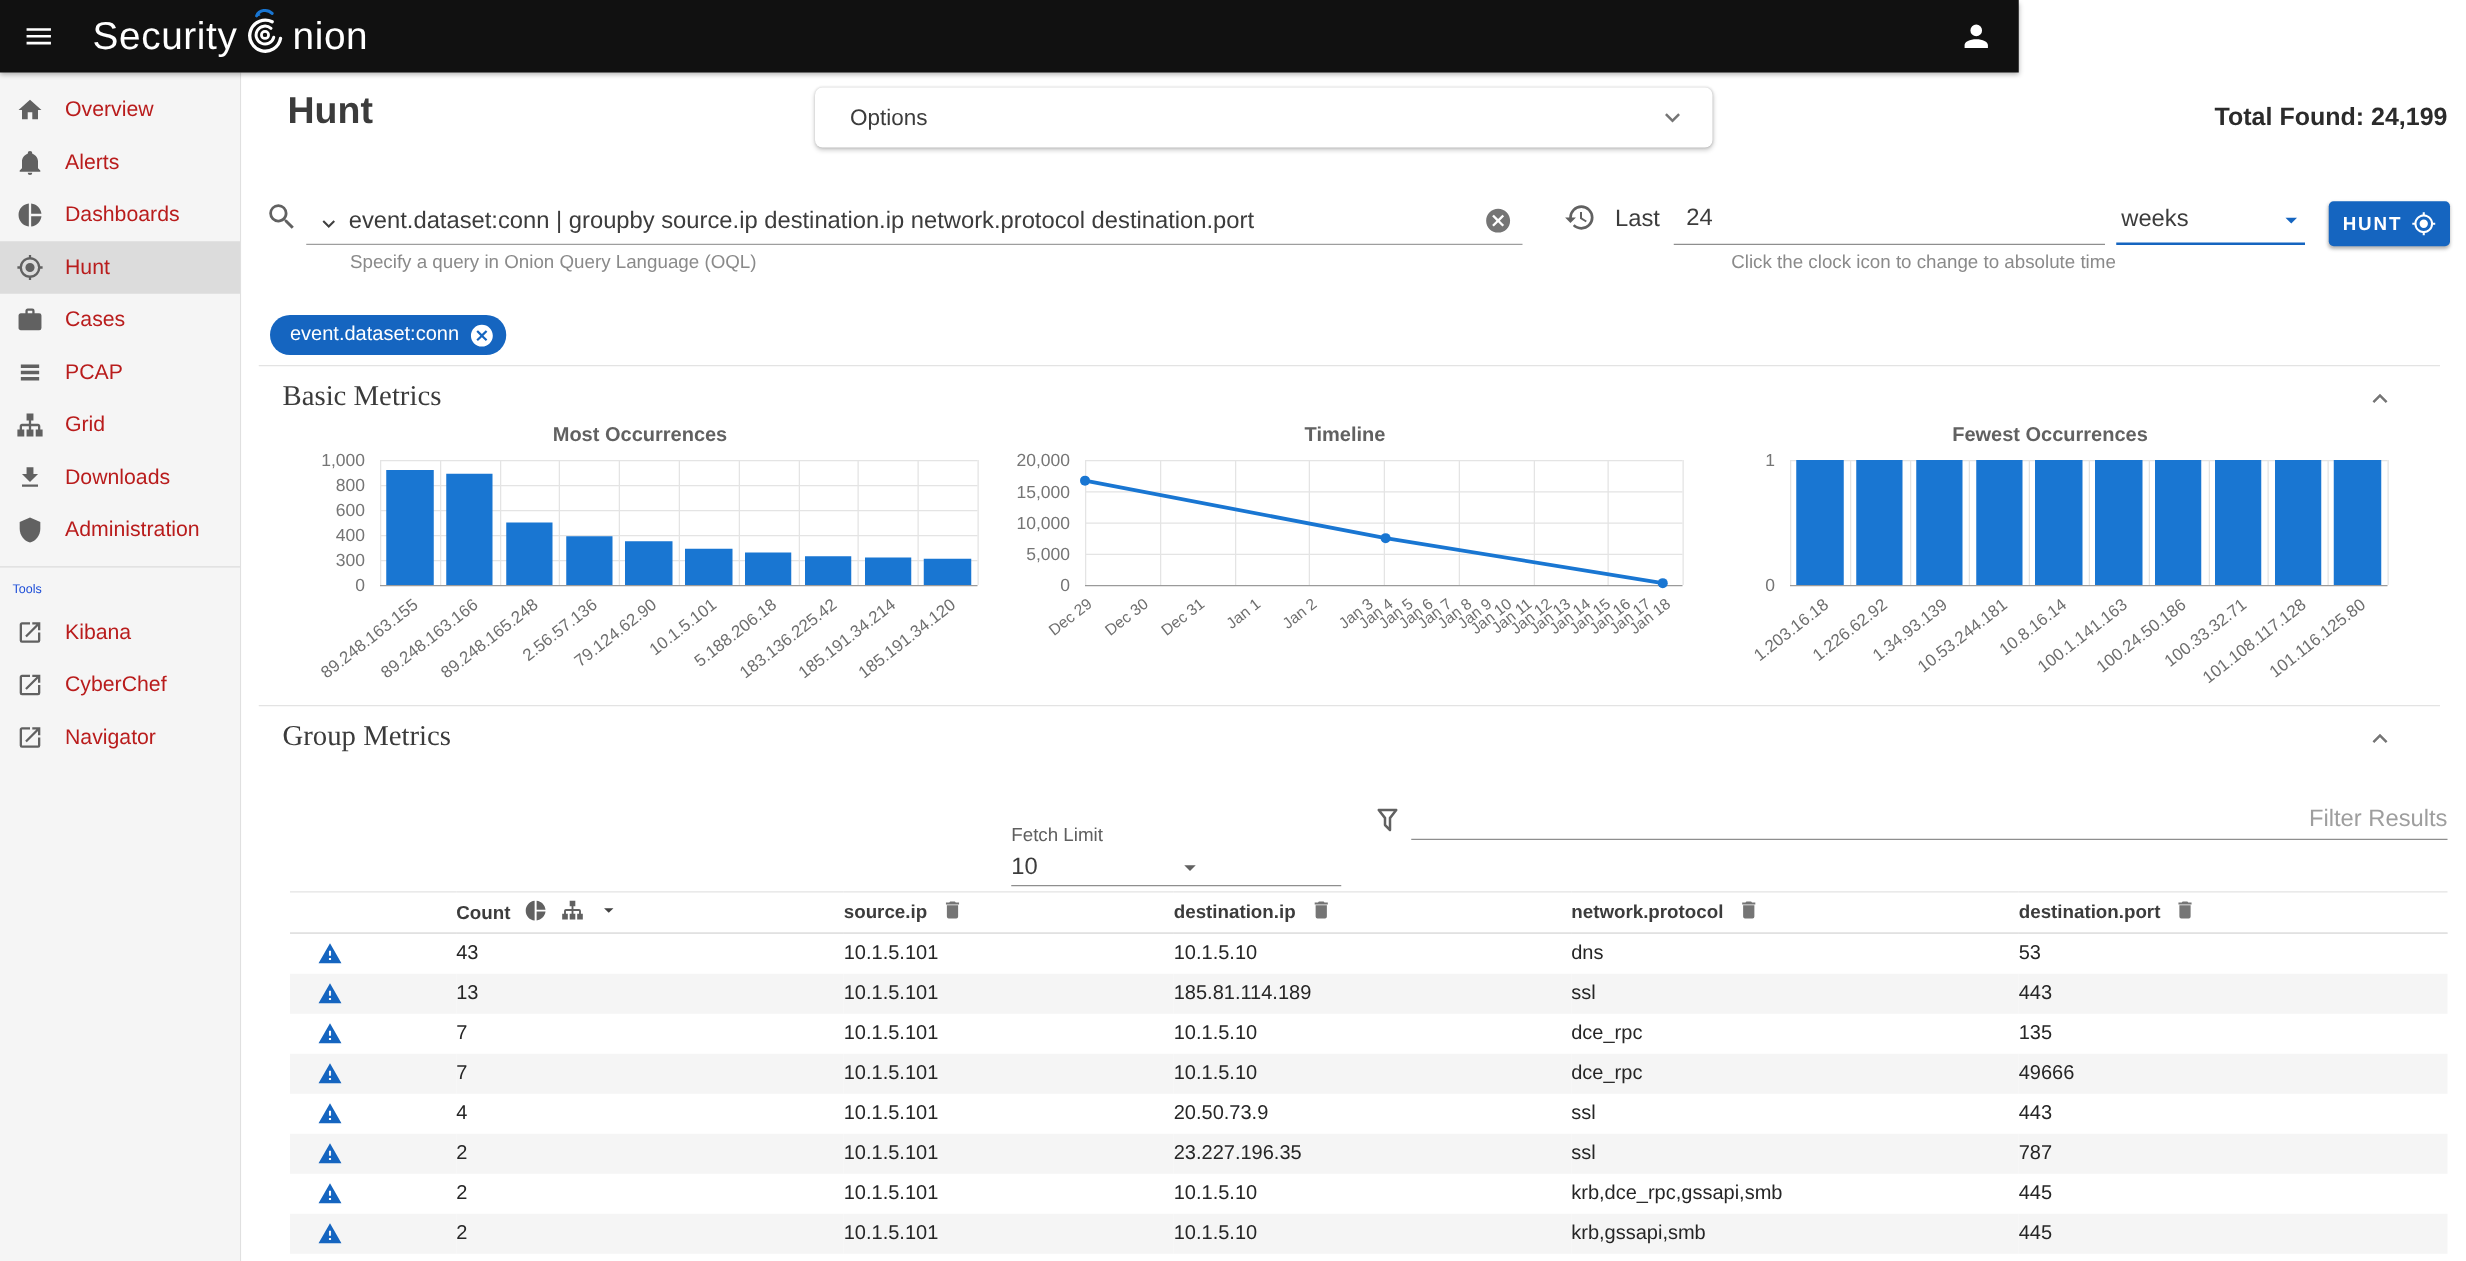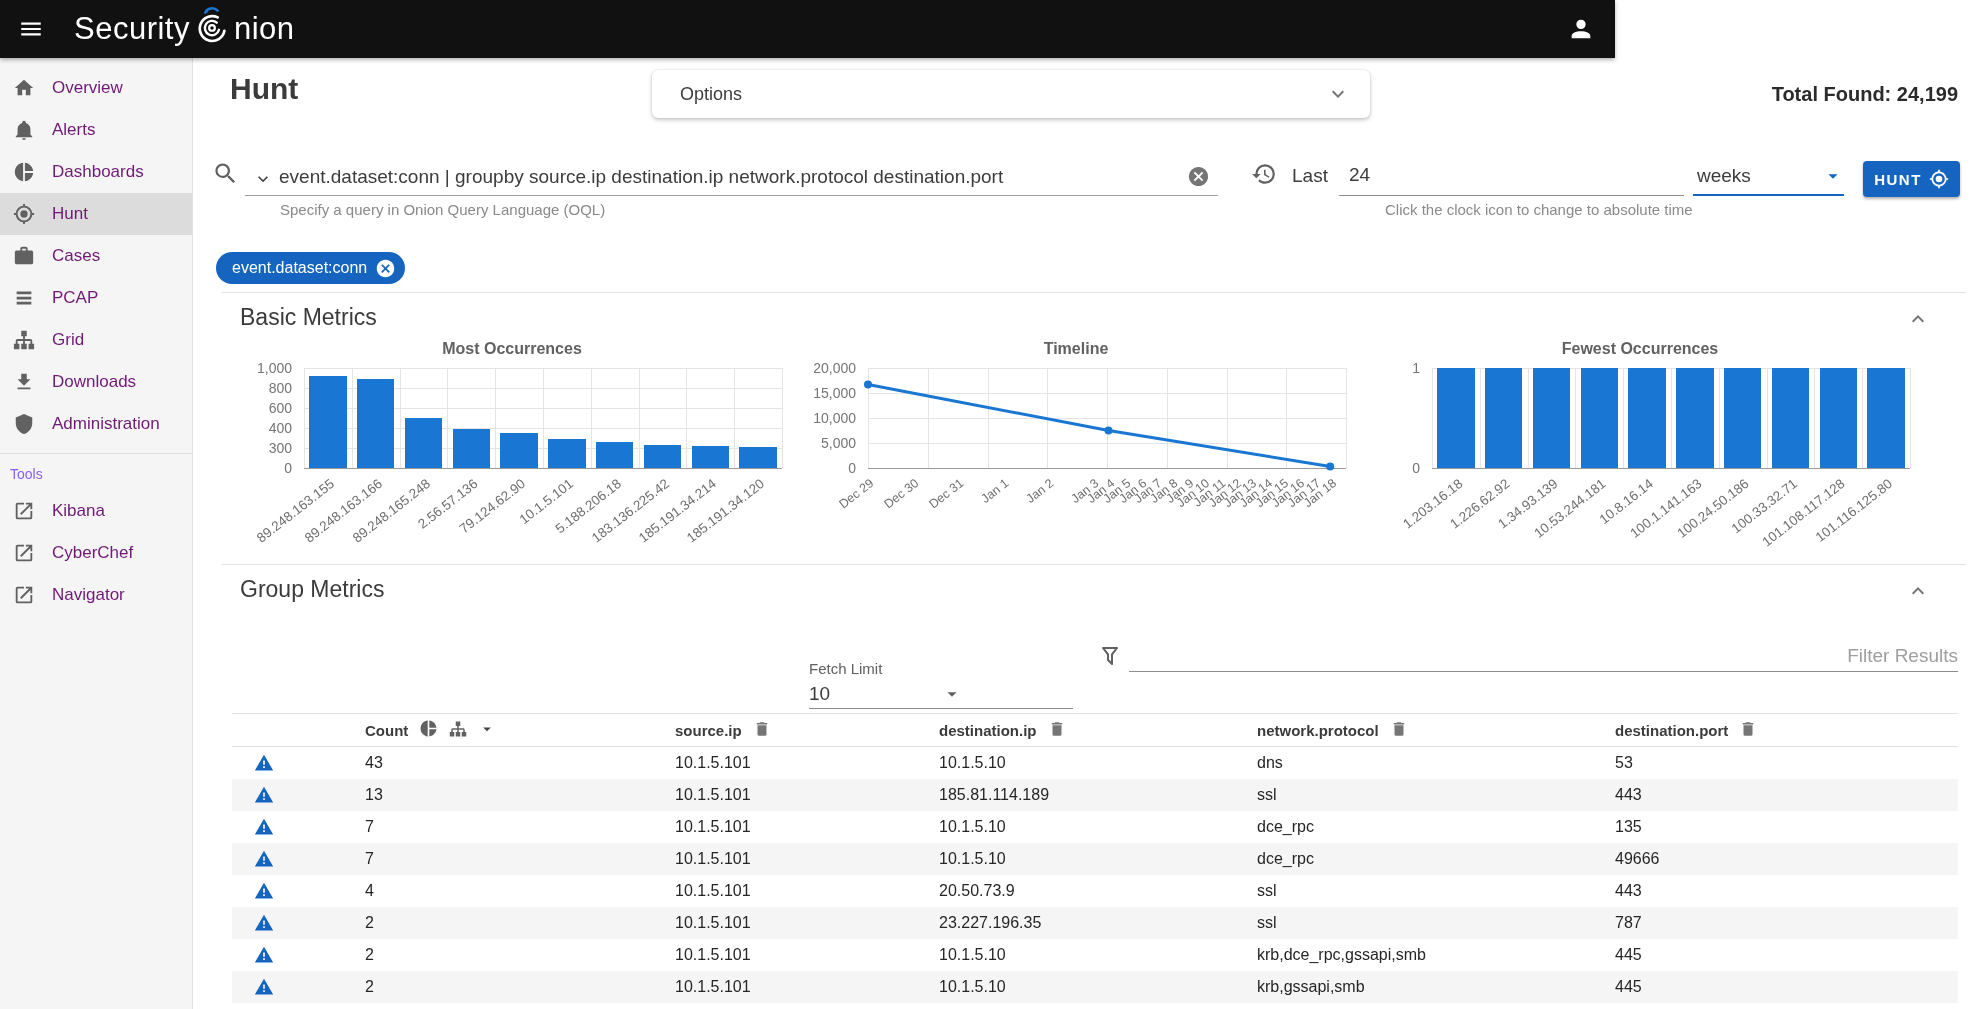--- a/index.html
+++ b/index.html
@@ -14,26 +14,26 @@
   .brand { margin-left:30px; color:#fff; font-size:31px; letter-spacing:.5px;
     display:flex; align-items:center; }
   .brand .onion-glyph { margin:0 1px; transform:translateY(-3px); }
   .topbar .spacer { flex:1; }
   .user-btn { margin-right:20px; cursor:pointer; display:flex; }
 
   
   .sidebar { position:absolute; left:0; top:58px; bottom:0; width:193px;
     background:#f5f5f5; border-right:1px solid #e0e0e0; padding-top:9px; }
   .side-item { height:42px; display:flex; align-items:center; padding-left:13px;
-    cursor:pointer; color:#701a75; font-size:17px; }
+    cursor:pointer; color:#b91c1c; font-size:17px; }
   .side-item svg { flex:0 0 auto; }
   .side-label { margin-left:17px; }
   .side-item.active { background:#dcdcdc; }
   .side-divider { border-top:1px solid #dcdcdc; margin:8px 0 6px 0; }
-  .tools-label { padding:6px 0 8px 10px; color:#8b5cf6; font-size:14px; }
+  .tools-label { padding:6px 0 8px 10px; color:#1d4ed8; font-size:10px; }
 
   
   .content { position:absolute; left:193px; top:58px; right:0; bottom:0;
     background:#fff; overflow:hidden; }
   .page-title { position:absolute; left:37px; top:14px; font-size:30px;
     font-weight:bold; color:#3b3b3b; }
   .options-card { position:absolute; left:459px; top:12px; width:718px; height:48px;
     background:#fff; border-radius:6px; cursor:pointer;
     box-shadow:0 2px 4px rgba(0,0,0,.22), 0 0 2px rgba(0,0,0,.14);
     display:flex; align-items:center; padding:0 20px 0 28px; }
@@ -68,22 +68,22 @@
     display:flex; align-items:center; justify-content:center; gap:7px;
     box-shadow:0 2px 3px rgba(0,0,0,.3); }
 
   
   .chip { position:absolute; left:23px; top:194px; height:32px; border-radius:16px;
     background:#1565c0; color:#fff; display:flex; align-items:center;
     padding:0 9px 0 16px; font-size:16px; cursor:pointer; }
   .chip-close { margin-left:8px; display:flex; cursor:pointer; }
 
   
-  .section-head { position:absolute; left:28px; width:1745px;
-    border-top:1px solid #e3e3e3; }
+  .section-head { position:absolute; left:14px; width:1745px;
+    border-top:1px solid #e3e3e3;font-family:Liberation Serif, serif; }
   .sh1 { top:234px; }
   .sh2 { top:506px; }
   .section-head h2 { margin:11px 0 0 19px; font-size:23px; font-weight:500; color:#3b3b3b; }
   .collapse-btn { position:absolute; right:36px; top:14px; cursor:pointer; display:flex; }
 
   
   .charts-row { position:absolute; left:39px; top:282px; width:1692px;
     display:flex; gap:4px; }
   .chart { width:560px; }
   .chart-title { text-align:center; font-size:16px; font-weight:bold; color:#616161;

